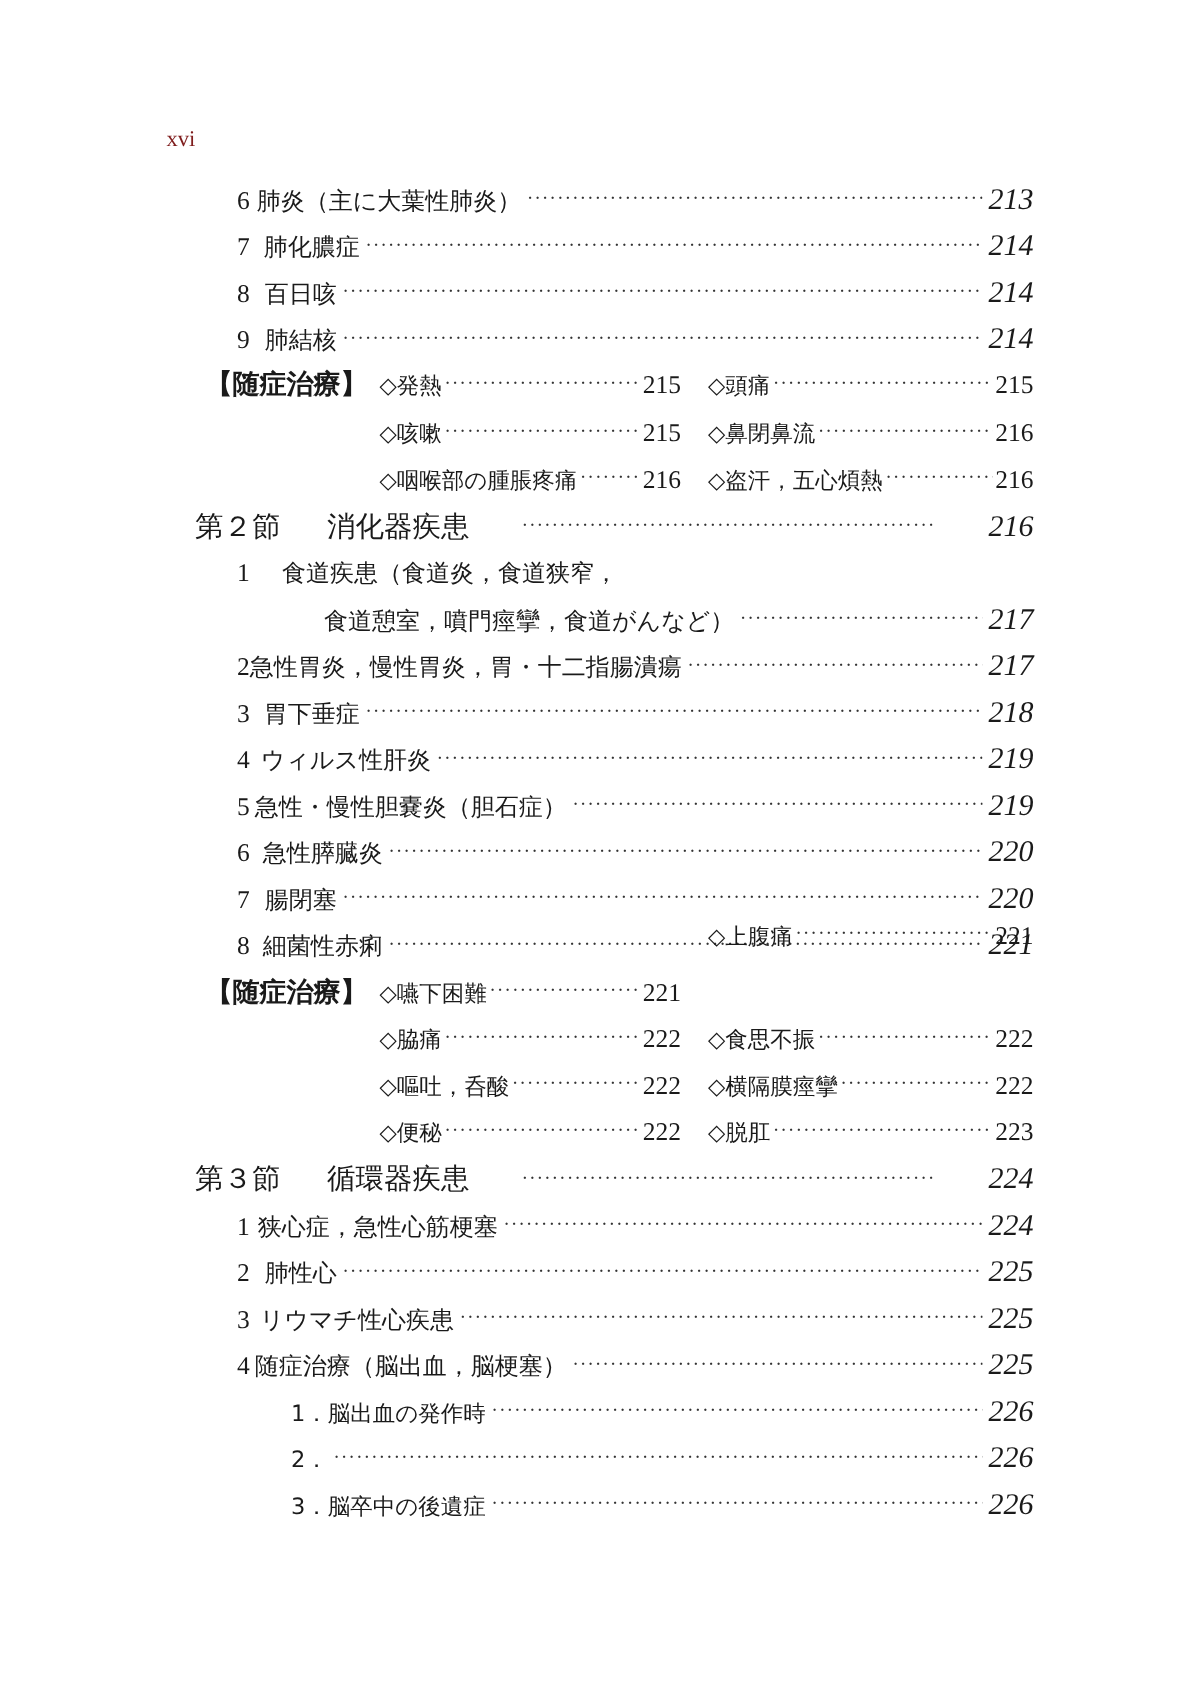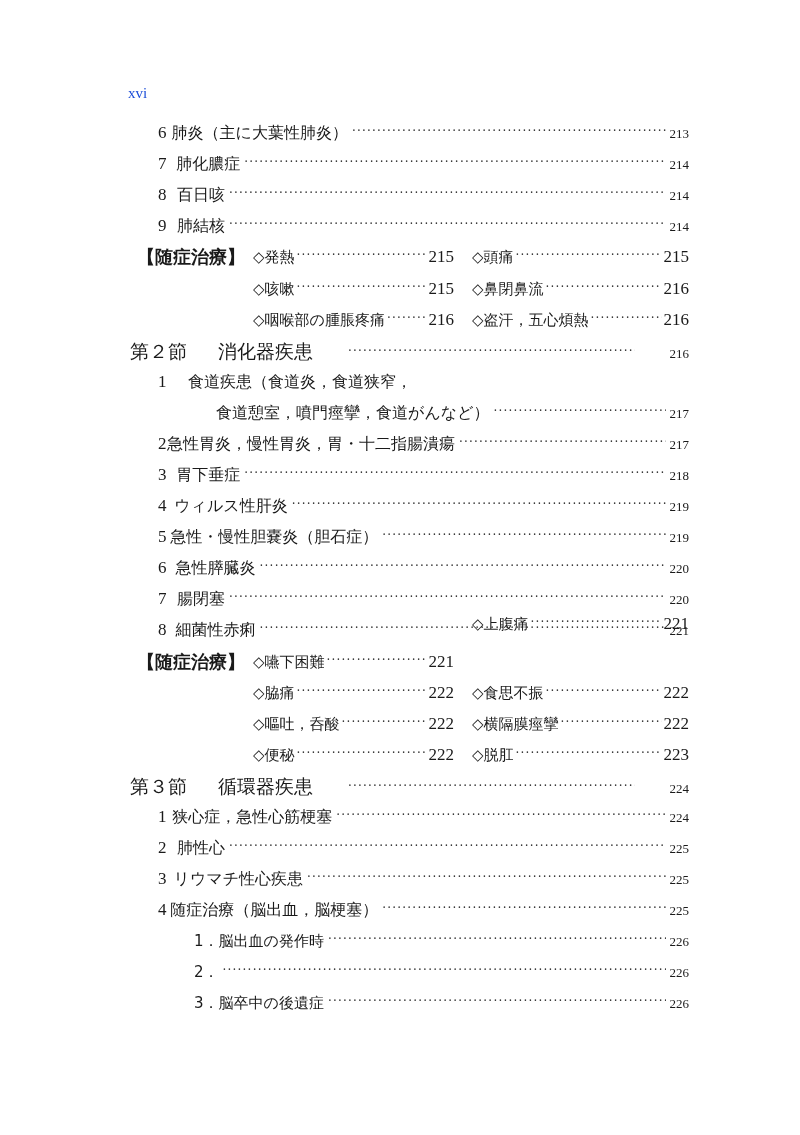--- a/index.html
+++ b/index.html
@@ -10,25 +10,25 @@
     body {
       width: 800px;
       height: 1135px;
       position: relative;
       overflow: hidden;
       font-family: "DejaVu Serif", "Liberation Serif", serif;
       color: #1a1a1a;
     }
     .page-number {
       position: absolute;
-      left: 128px;
+      left: 111px;
       top: 85px;
       font-size: 15px;
       font-family: "Liberation Serif", "DejaVu Serif", serif;
-      color: #1d4ed8;
+      color: #7f1d1d;
     }
     .toc {
       position: absolute;
       left: 0;
       top: 0;
       width: 800px;
     }
     .row {
       position: absolute;
       display: flex;
@@ -55,22 +55,23 @@
       font-size: 12px;
       position: relative;
       top: -3px;
     }
     .row .leader::before {
       content: "··········································································································································";
       letter-spacing: 1.2px;
     }
     .row .page {
       font-family: "Liberation Serif", "DejaVu Serif", serif;
-      font-size: 13px;
+      font-size: 20px;
       text-align: right;
+      font-style: italic;
     }
     .row.section {
       font-size: 19px;
       gap: 31px;
     }
     .row.section .num {
       font-size: 19px;
     }
     .row.item {
       left: 158px;

